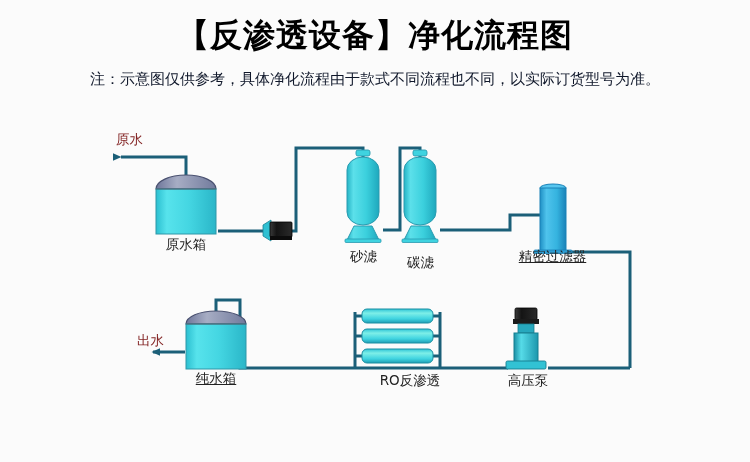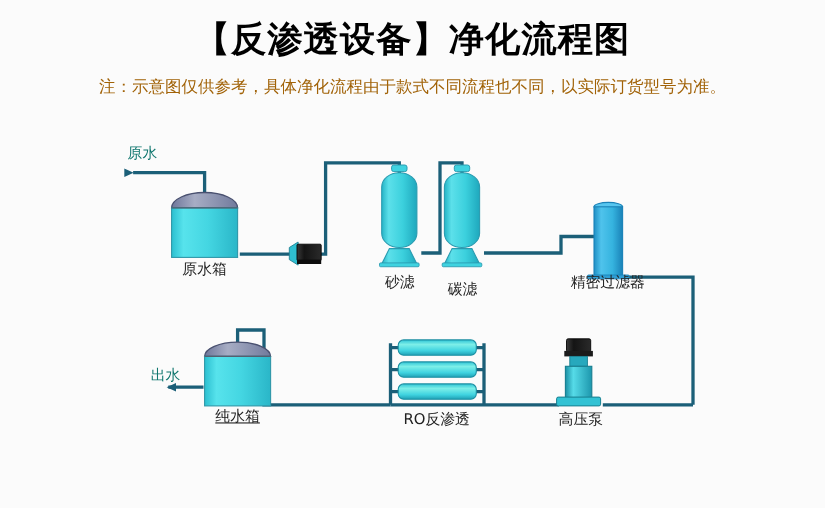--- a/index.html
+++ b/index.html
@@ -17,38 +17,38 @@
     text-align:center;
     font-size:32px;font-weight:bold;
     color:#000000;
     letter-spacing:1px;
     white-space:nowrap;
   }
   .subtitle{
     position:absolute;left:0;top:70px;width:750px;
     text-align:center;
     font-size:15px;
-    color:#a16207;
+    color:#0f172a;
     white-space:nowrap;
   }
 
   .diagram{position:absolute;left:0;top:100px;width:750px;height:362px;}
   .diagram svg{display:block;}
 
   .cap-label{
     position:absolute;
     font-size:13.5px;
     color:#222;
     white-space:nowrap;
     text-align:center;
   }
   .flow-label{
     position:absolute;
     font-size:13.5px;
-    color:#0f766e;
+    color:#7f1d1d;
     white-space:nowrap;
   }
 </style>
 </head>
 <body>
 
 <div id="page">
 
   <div class="title">【反渗透设备】净化流程图</div>
 
@@ -201,21 +201,21 @@
 
   <div class="flow-label" style="left:137px;top:332px;text-align:right;">出水</div>
 
   <div class="cap-label" style="left:146px;top:236px;width:80px;">原水箱</div>
 
 
   <div class="cap-label" style="left:336px;top:248px;width:55px;">砂滤</div>
 
   <div class="cap-label" style="left:393px;top:254px;width:55px;">碳滤</div>
 
-  <div class="cap-label" style="left:500px;top:248px;width:105px;">精密过滤器</div>
+  <div class="cap-label" style="left:500px;top:248px;width:105px;text-decoration:underline;">精密过滤器</div>
 
   <div class="cap-label" style="left:186px;top:370px;width:60px;text-decoration:underline;">纯水箱</div>
 
-  <div class="cap-label" style="left:347px;top:372px;width:100px;">RO反渗透</div>
+  <div class="cap-label" style="left:360px;top:372px;width:100px;">RO反渗透</div>
 
   <div class="cap-label" style="left:498px;top:372px;width:60px;">高压泵</div>
 
 </div>
 
 </body></html>

